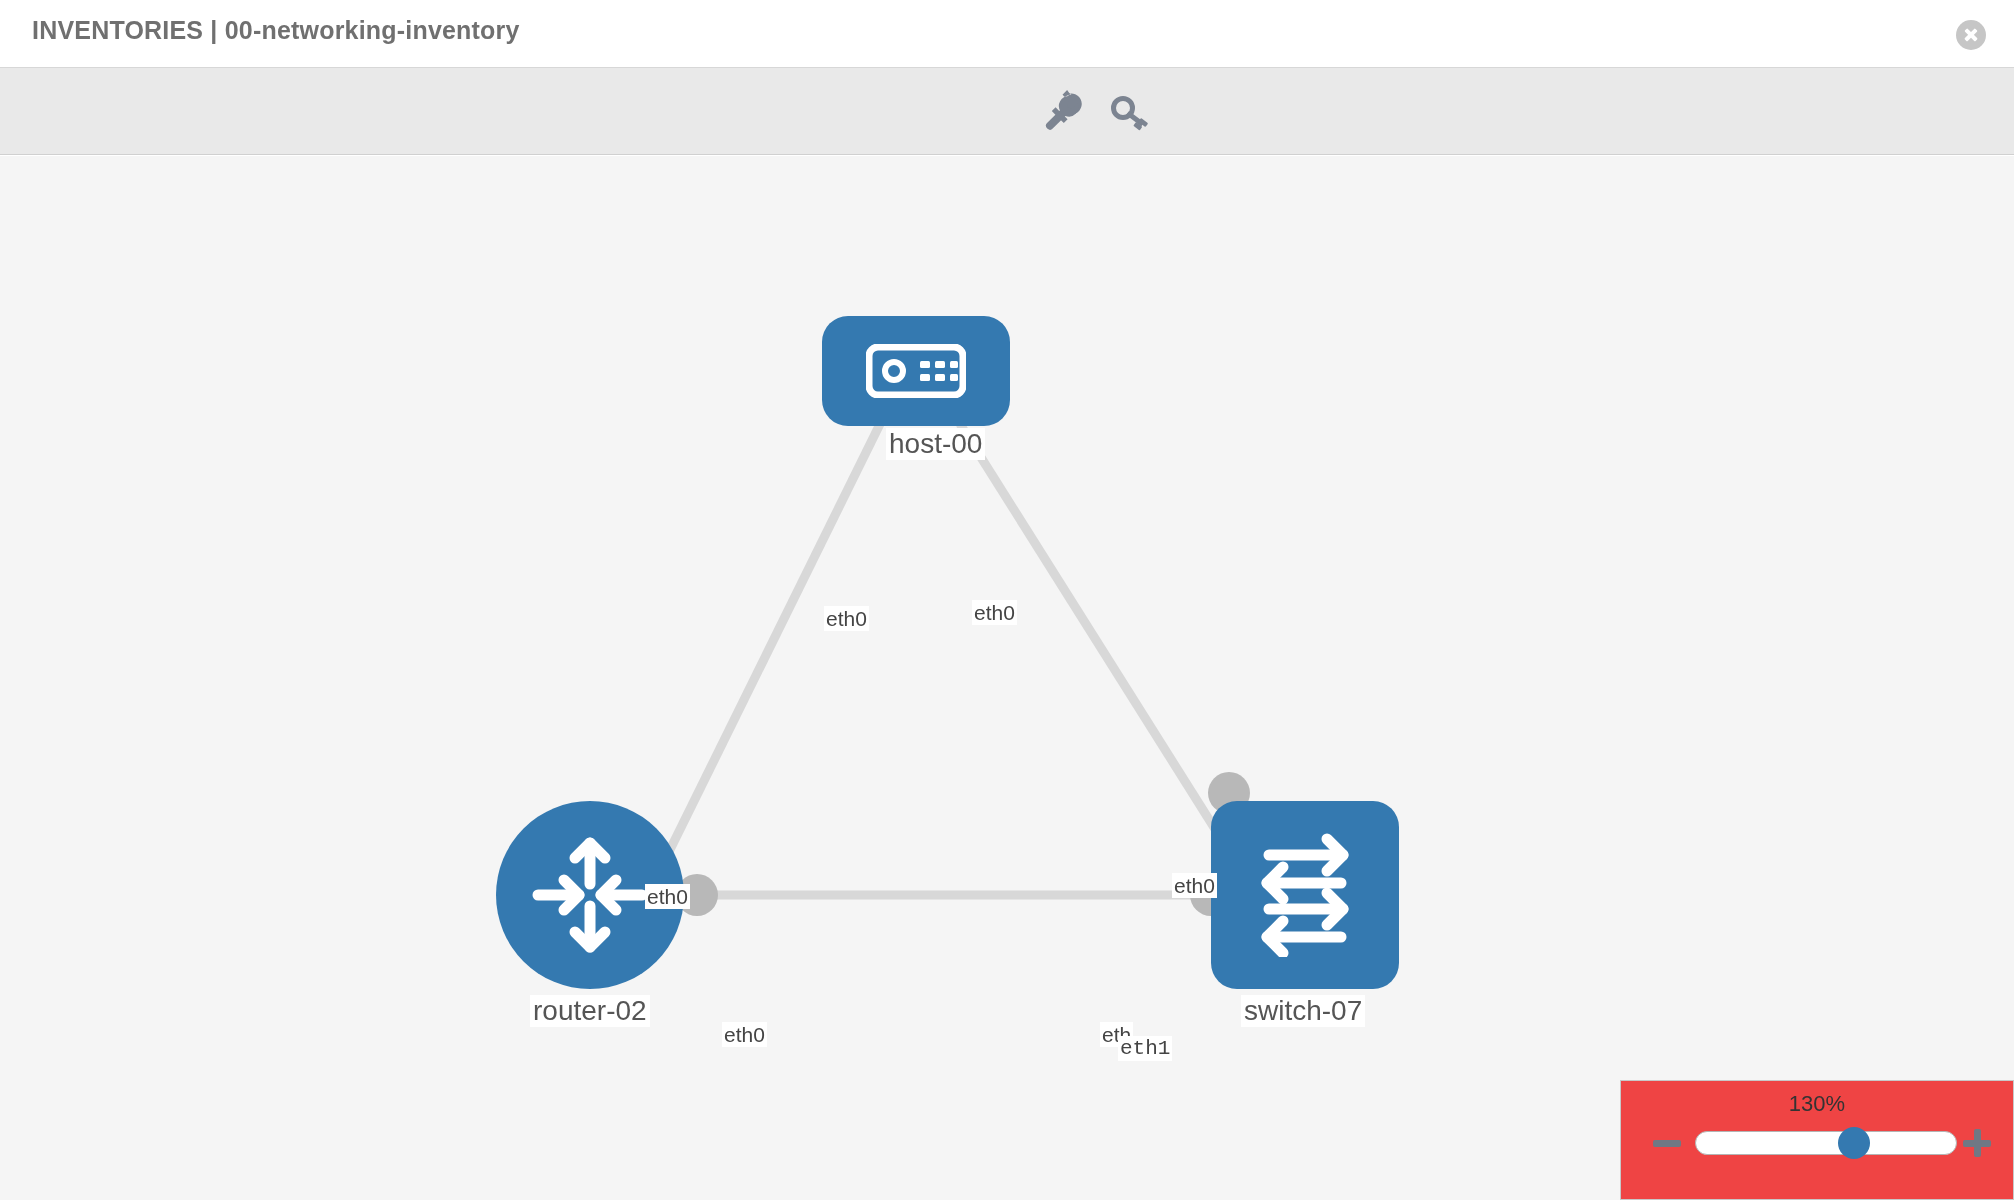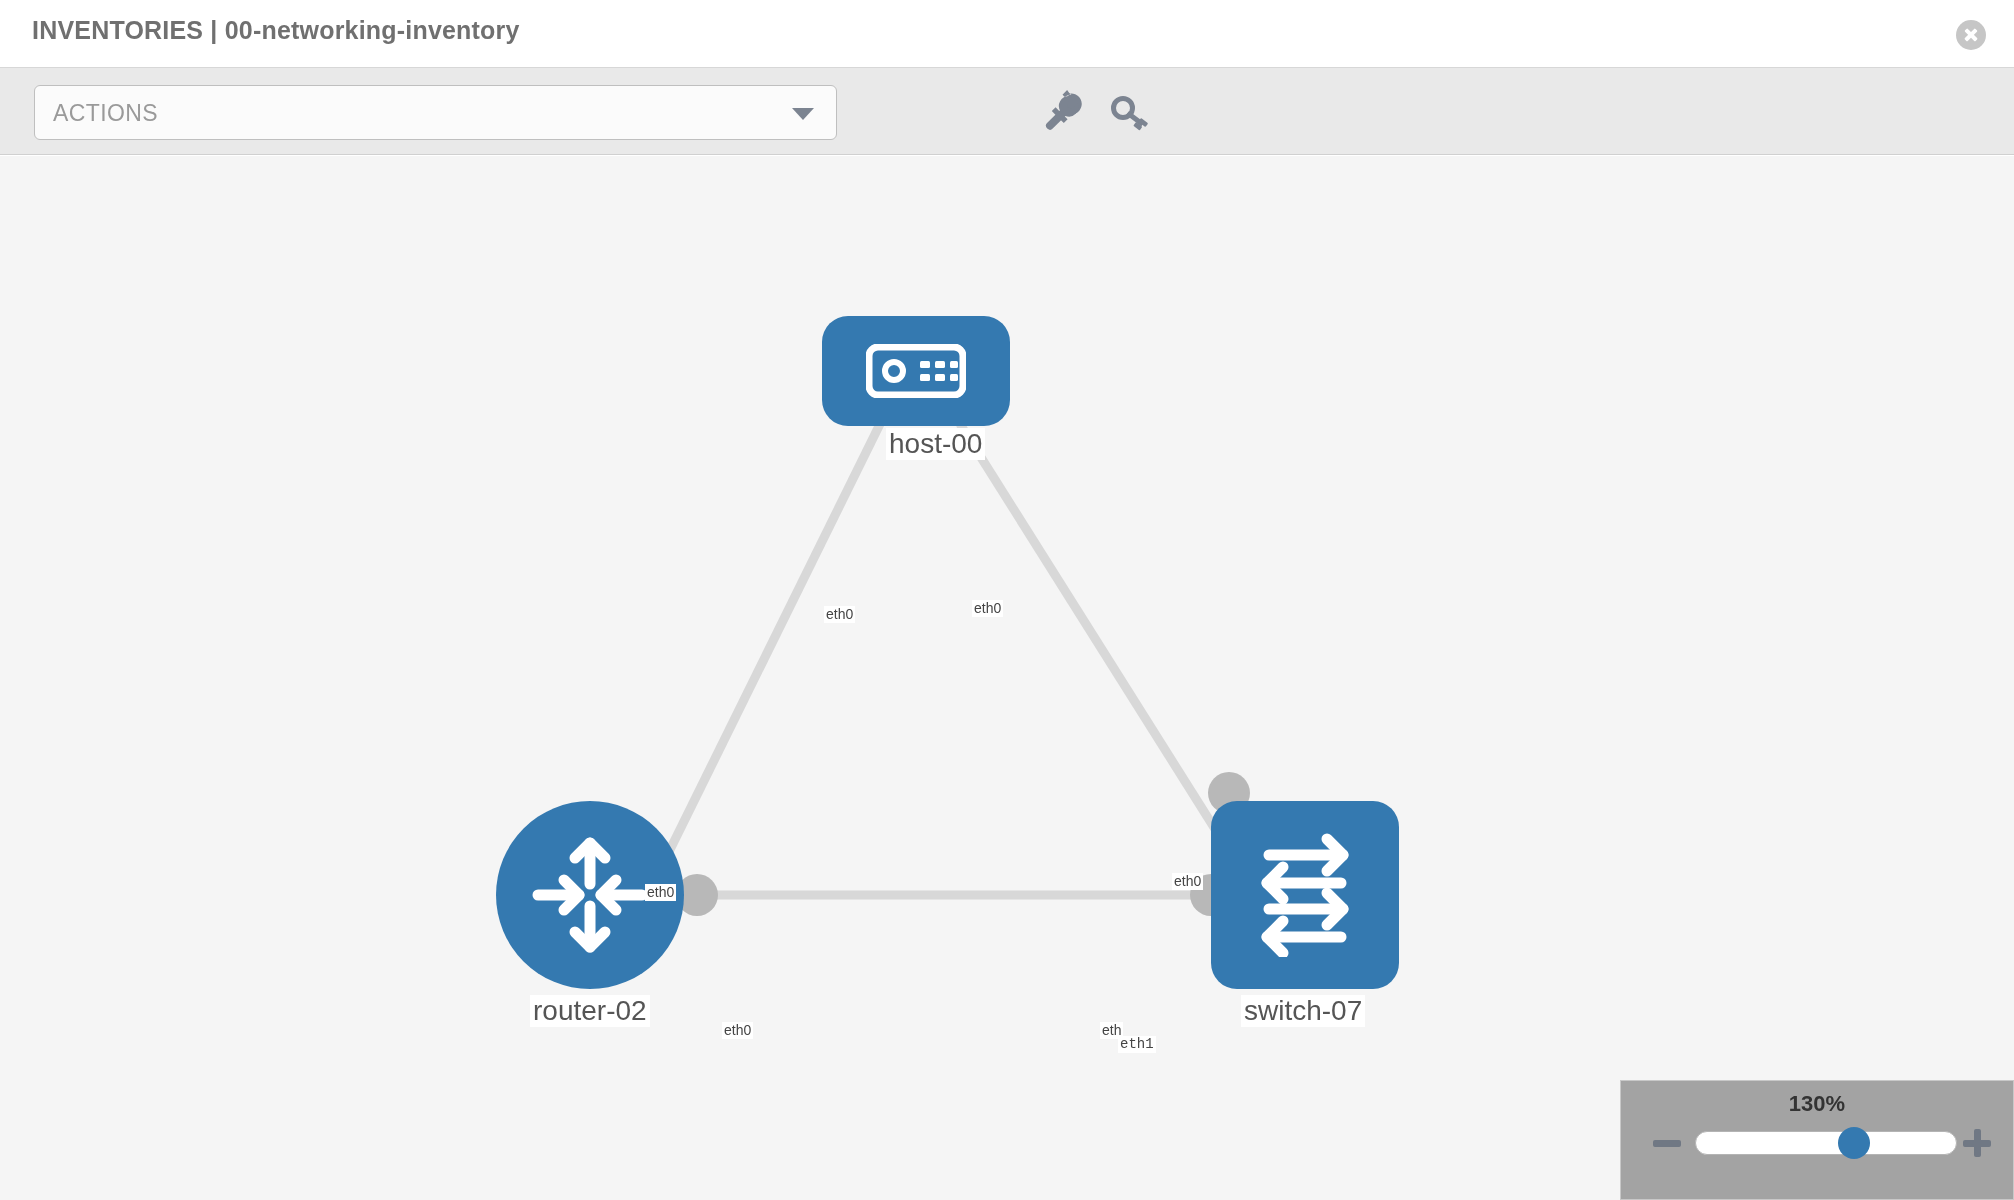--- a/index.html
+++ b/index.html
@@ -163,35 +163,34 @@
     position: absolute;
     width: 42px; height: 42px;
     border-radius: 50%;
     background: #b8b8b8;
   }
 
   
   .link-label {
     position: absolute;
     white-space: nowrap;
-    font-size: 14px;
+    font-size: 21px;
     color: #444444;
     background: #ffffff;
     padding: 0 2px;
     line-height: 1.2;
   }
 
   
   .zoom-panel {
     position: absolute;
     left: 1620px; top: 1080px;
     width: 394px; height: 120px;
-    background: #a3a3a3;
+    background: #ef4444;
     border: 1px solid #c8c8c8;
-    font-weight: bold;
   }
   .zoom-value {
     position: absolute;
     top: 10px; left: 0; right: 0;
     text-align: center;
     font-size: 22px;
     color: #333333;
   }
   .zoom-minus, .zoom-plus {
     position: absolute;
@@ -232,24 +231,20 @@
 </head>
 <body>
 
 <div class="header">
   <div class="header-title">INVENTORIES | 00-networking-inventory</div>
   <div class="close-btn"></div>
 </div>
 
 <div class="toolbar">
 
-  <div class="actions-select">
-    <span class="actions-label">ACTIONS</span>
-    <span class="caret"></span>
-  </div>
 
   <div class="icon-btn icon-wrench">
     <svg viewBox="0 0 48 48" xmlns="http://www.w3.org/2000/svg">
       <path d="M33.5 6.5a10.5 10.5 0 0 0-9.9 14 l-2.4 2.4 -3.6-3.6 -3.8 3.8 3.6 3.6 -8.6 8.6a3.4 3.4 0 0 0 4.8 4.8 l8.6-8.6 3.6 3.6 3.8-3.8 -3.6-3.6 2.4-2.4a10.5 10.5 0 1 0 4.1-19.8 l-4.6 4.6 -3.4-3.4 4.6-4.6 a10.4 10.4 0 0 0 4.4 4.4z" fill="#7c8491" transform="rotate(0 24 24)"></path>
       <g fill="#7c8491">
         <path d="M30.4 8.2a9.6 9.6 0 0 0-8.1 14.6L9.6 35.5a3.6 3.6 0 0 0 5.1 5.1l12.7-12.7a9.6 9.6 0 0 0 12.3-12.6l-5.4 5.4-4.3-1.1-1.1-4.3 5.4-5.4a9.6 9.6 0 0 0-3.9-1.7z"></path>
       </g>
     </svg>
   </div>
 

